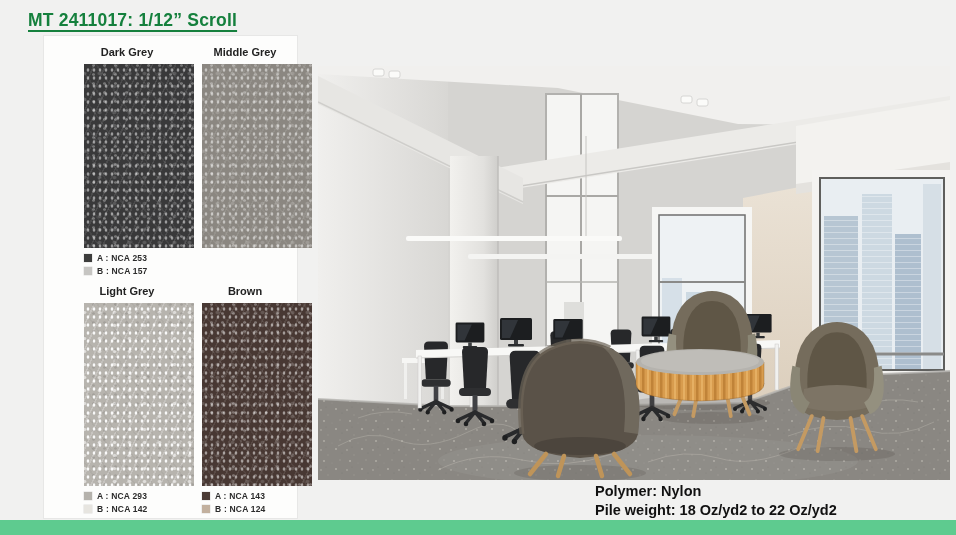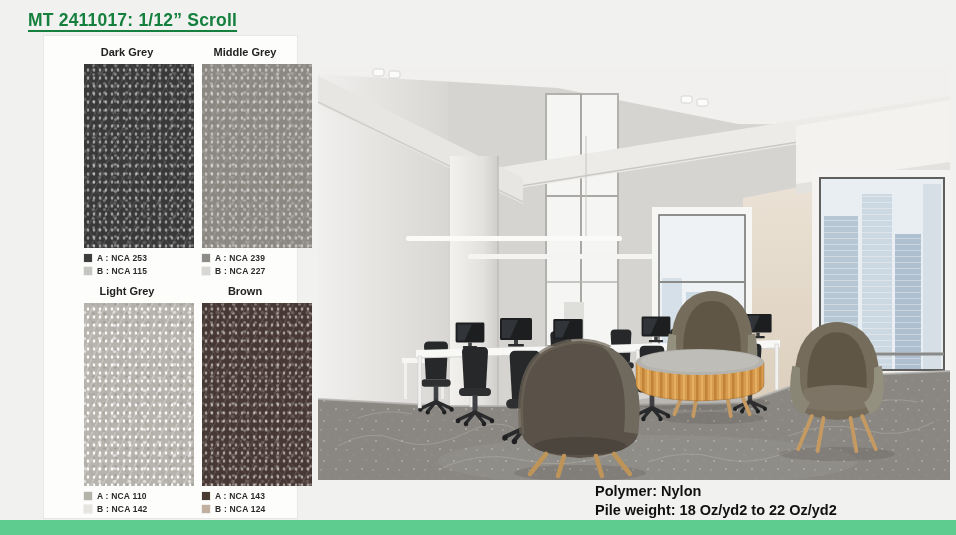--- a/index.html
+++ b/index.html
@@ -72,47 +72,37 @@
       <div class="cell">
         <div class="sw-name">Dark Grey</div>
         <div class="swatch speck-bright" style="background-color: rgb(57, 57, 58);"></div>
         <div class="legend">
           <div class="lrow">
               <span class="chip" style="background-color: rgb(61, 61, 60);"></span>
               <span>A : NCA 253</span>
             </div>
           <div class="lrow">
               <span class="chip" style="background-color: rgb(198, 197, 194);"></span>
-              <span>B : NCA 115</span>
+              <span>B : NCA 157</span>
             </div>
         </div>
       </div>
 
       <div class="cell">
         <div class="sw-name">Middle Grey</div>
         <div class="swatch speck-bright" style="background-color: rgb(139, 135, 129);"></div>
-        <div class="legend">
-          <div class="lrow">
-              <span class="chip" style="background-color: rgb(143, 140, 135);"></span>
-              <span>A : NCA 239</span>
-            </div>
-          <div class="lrow">
-              <span class="chip" style="background-color: rgb(217, 215, 211);"></span>
-              <span>B : NCA 227</span>
-            </div>
-        </div>
       </div>
 
       <div class="cell row2">
         <div class="sw-name">Light Grey</div>
         <div class="swatch speck-soft" style="background-color: rgb(183, 180, 174);"></div>
         <div class="legend">
           <div class="lrow">
               <span class="chip" style="background-color: rgb(181, 178, 172);"></span>
-              <span>A : NCA 110</span>
+              <span>A : NCA 293</span>
             </div>
           <div class="lrow">
               <span class="chip" style="background-color: rgb(231, 229, 224);"></span>
               <span>B : NCA 142</span>
             </div>
         </div>
       </div>
 
       <div class="cell row2">
         <div class="sw-name">Brown</div>

